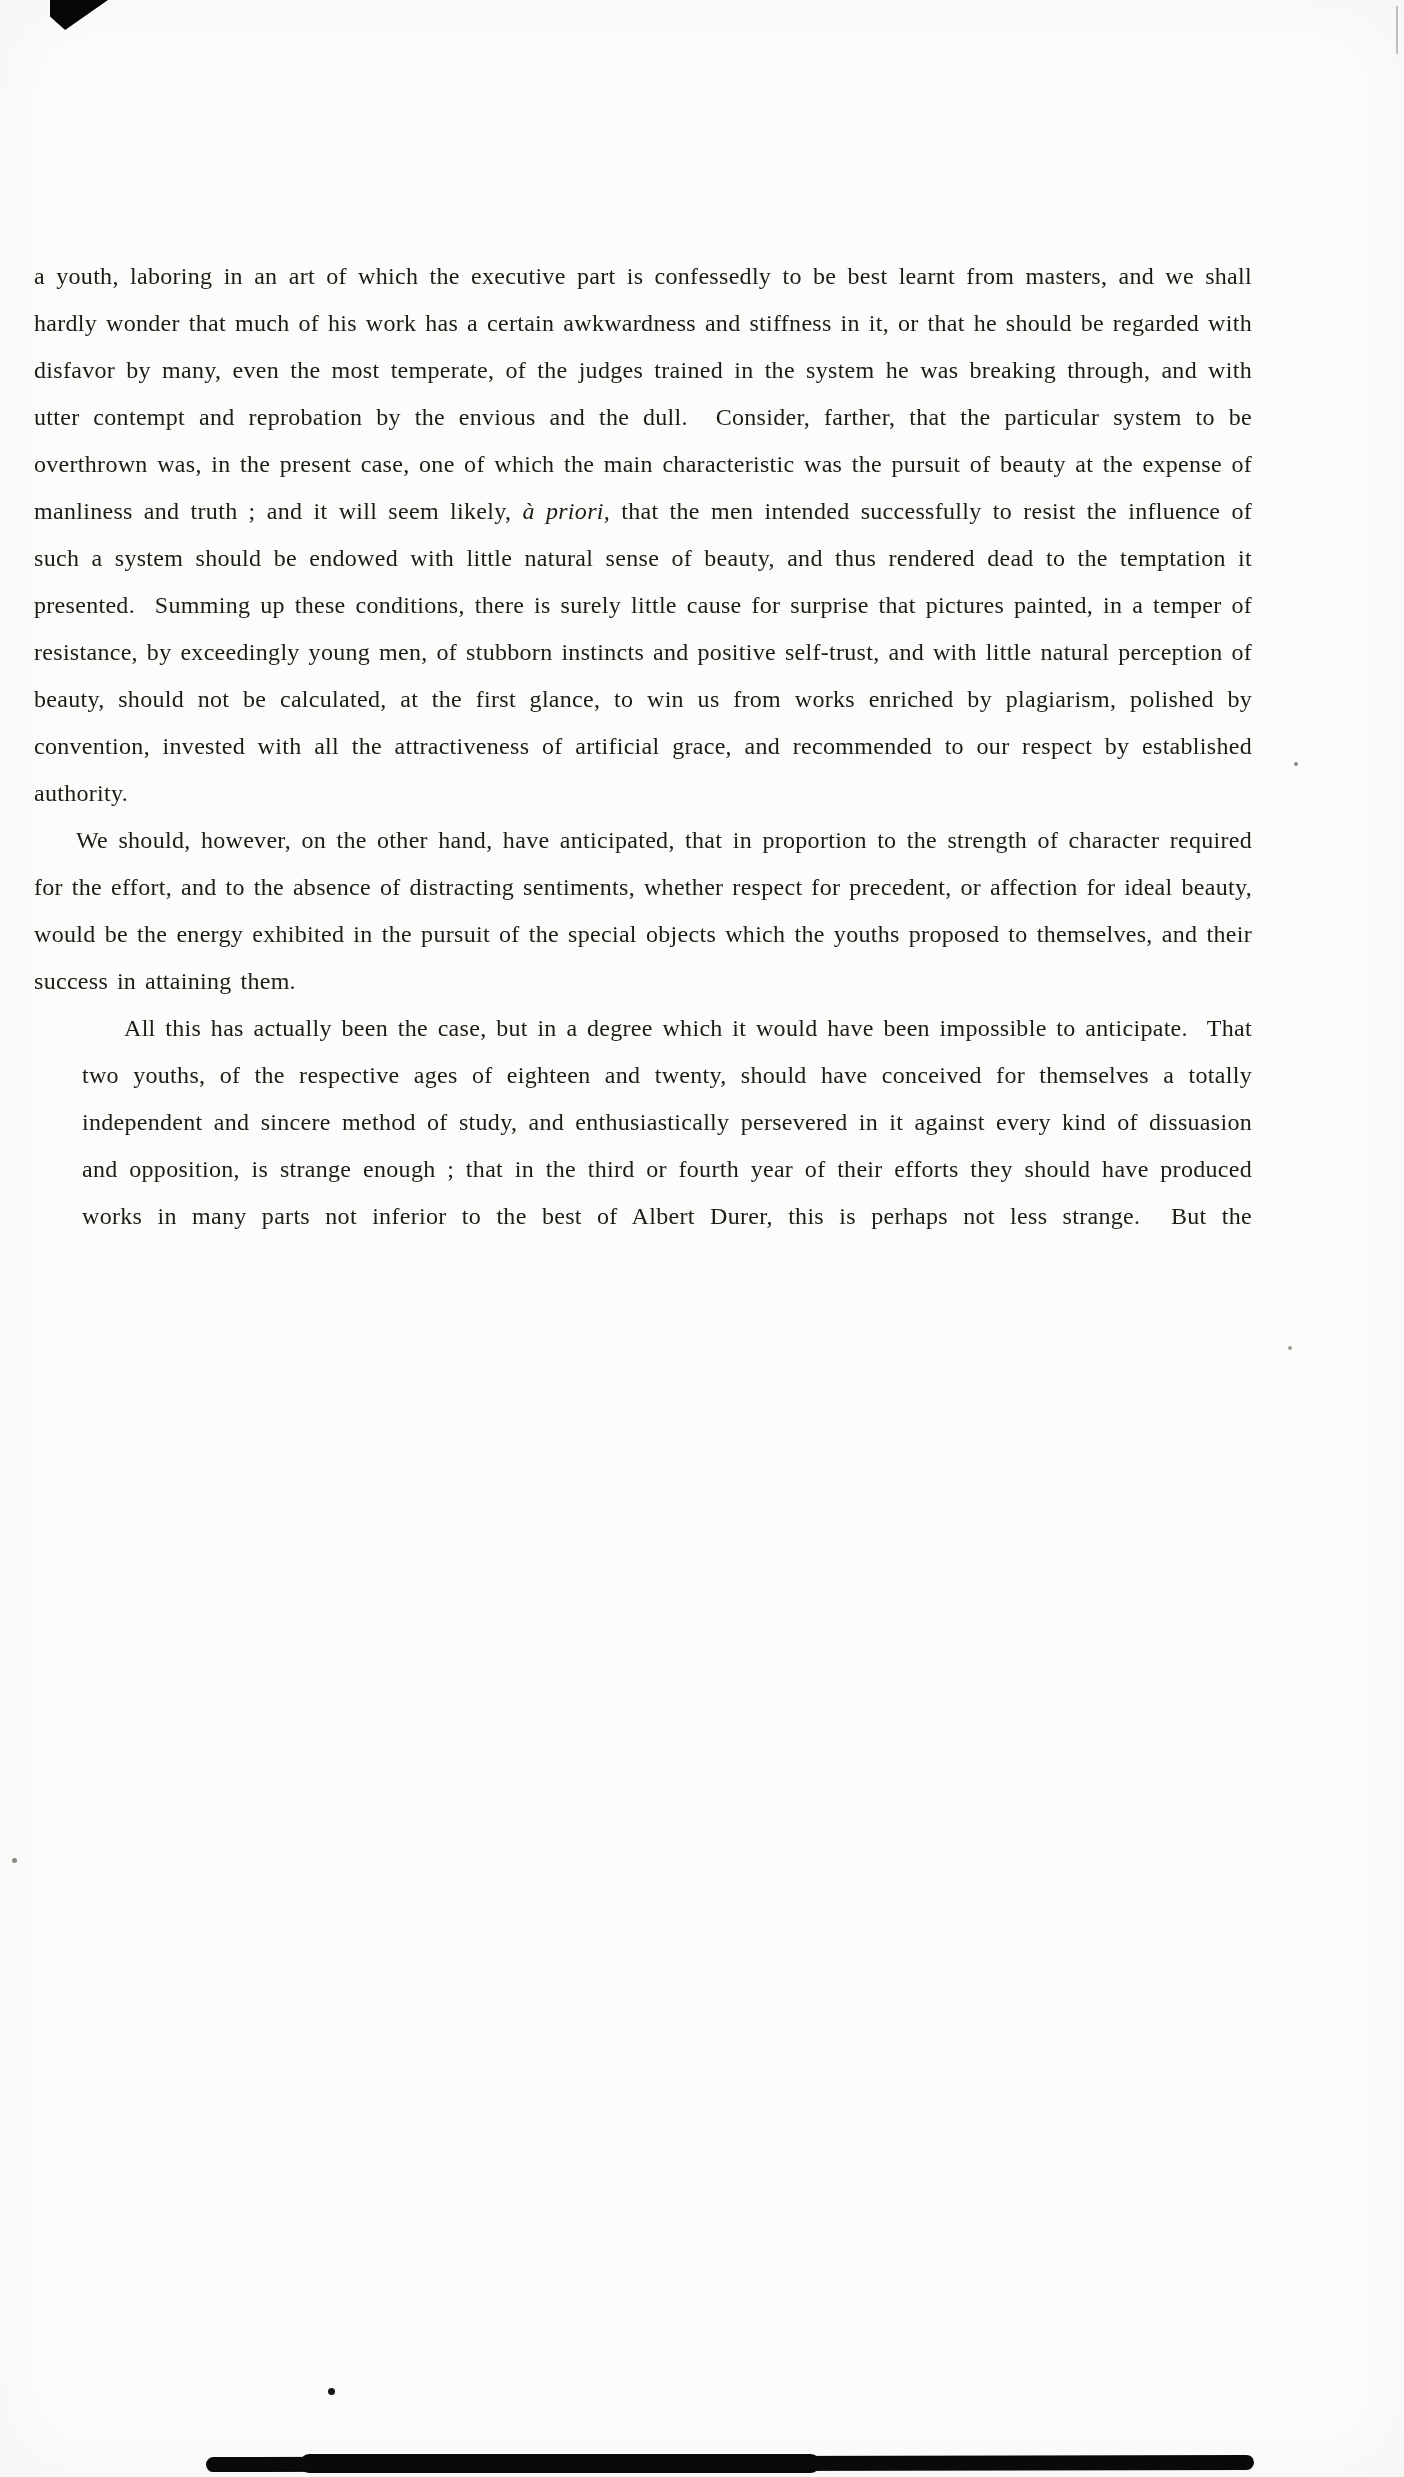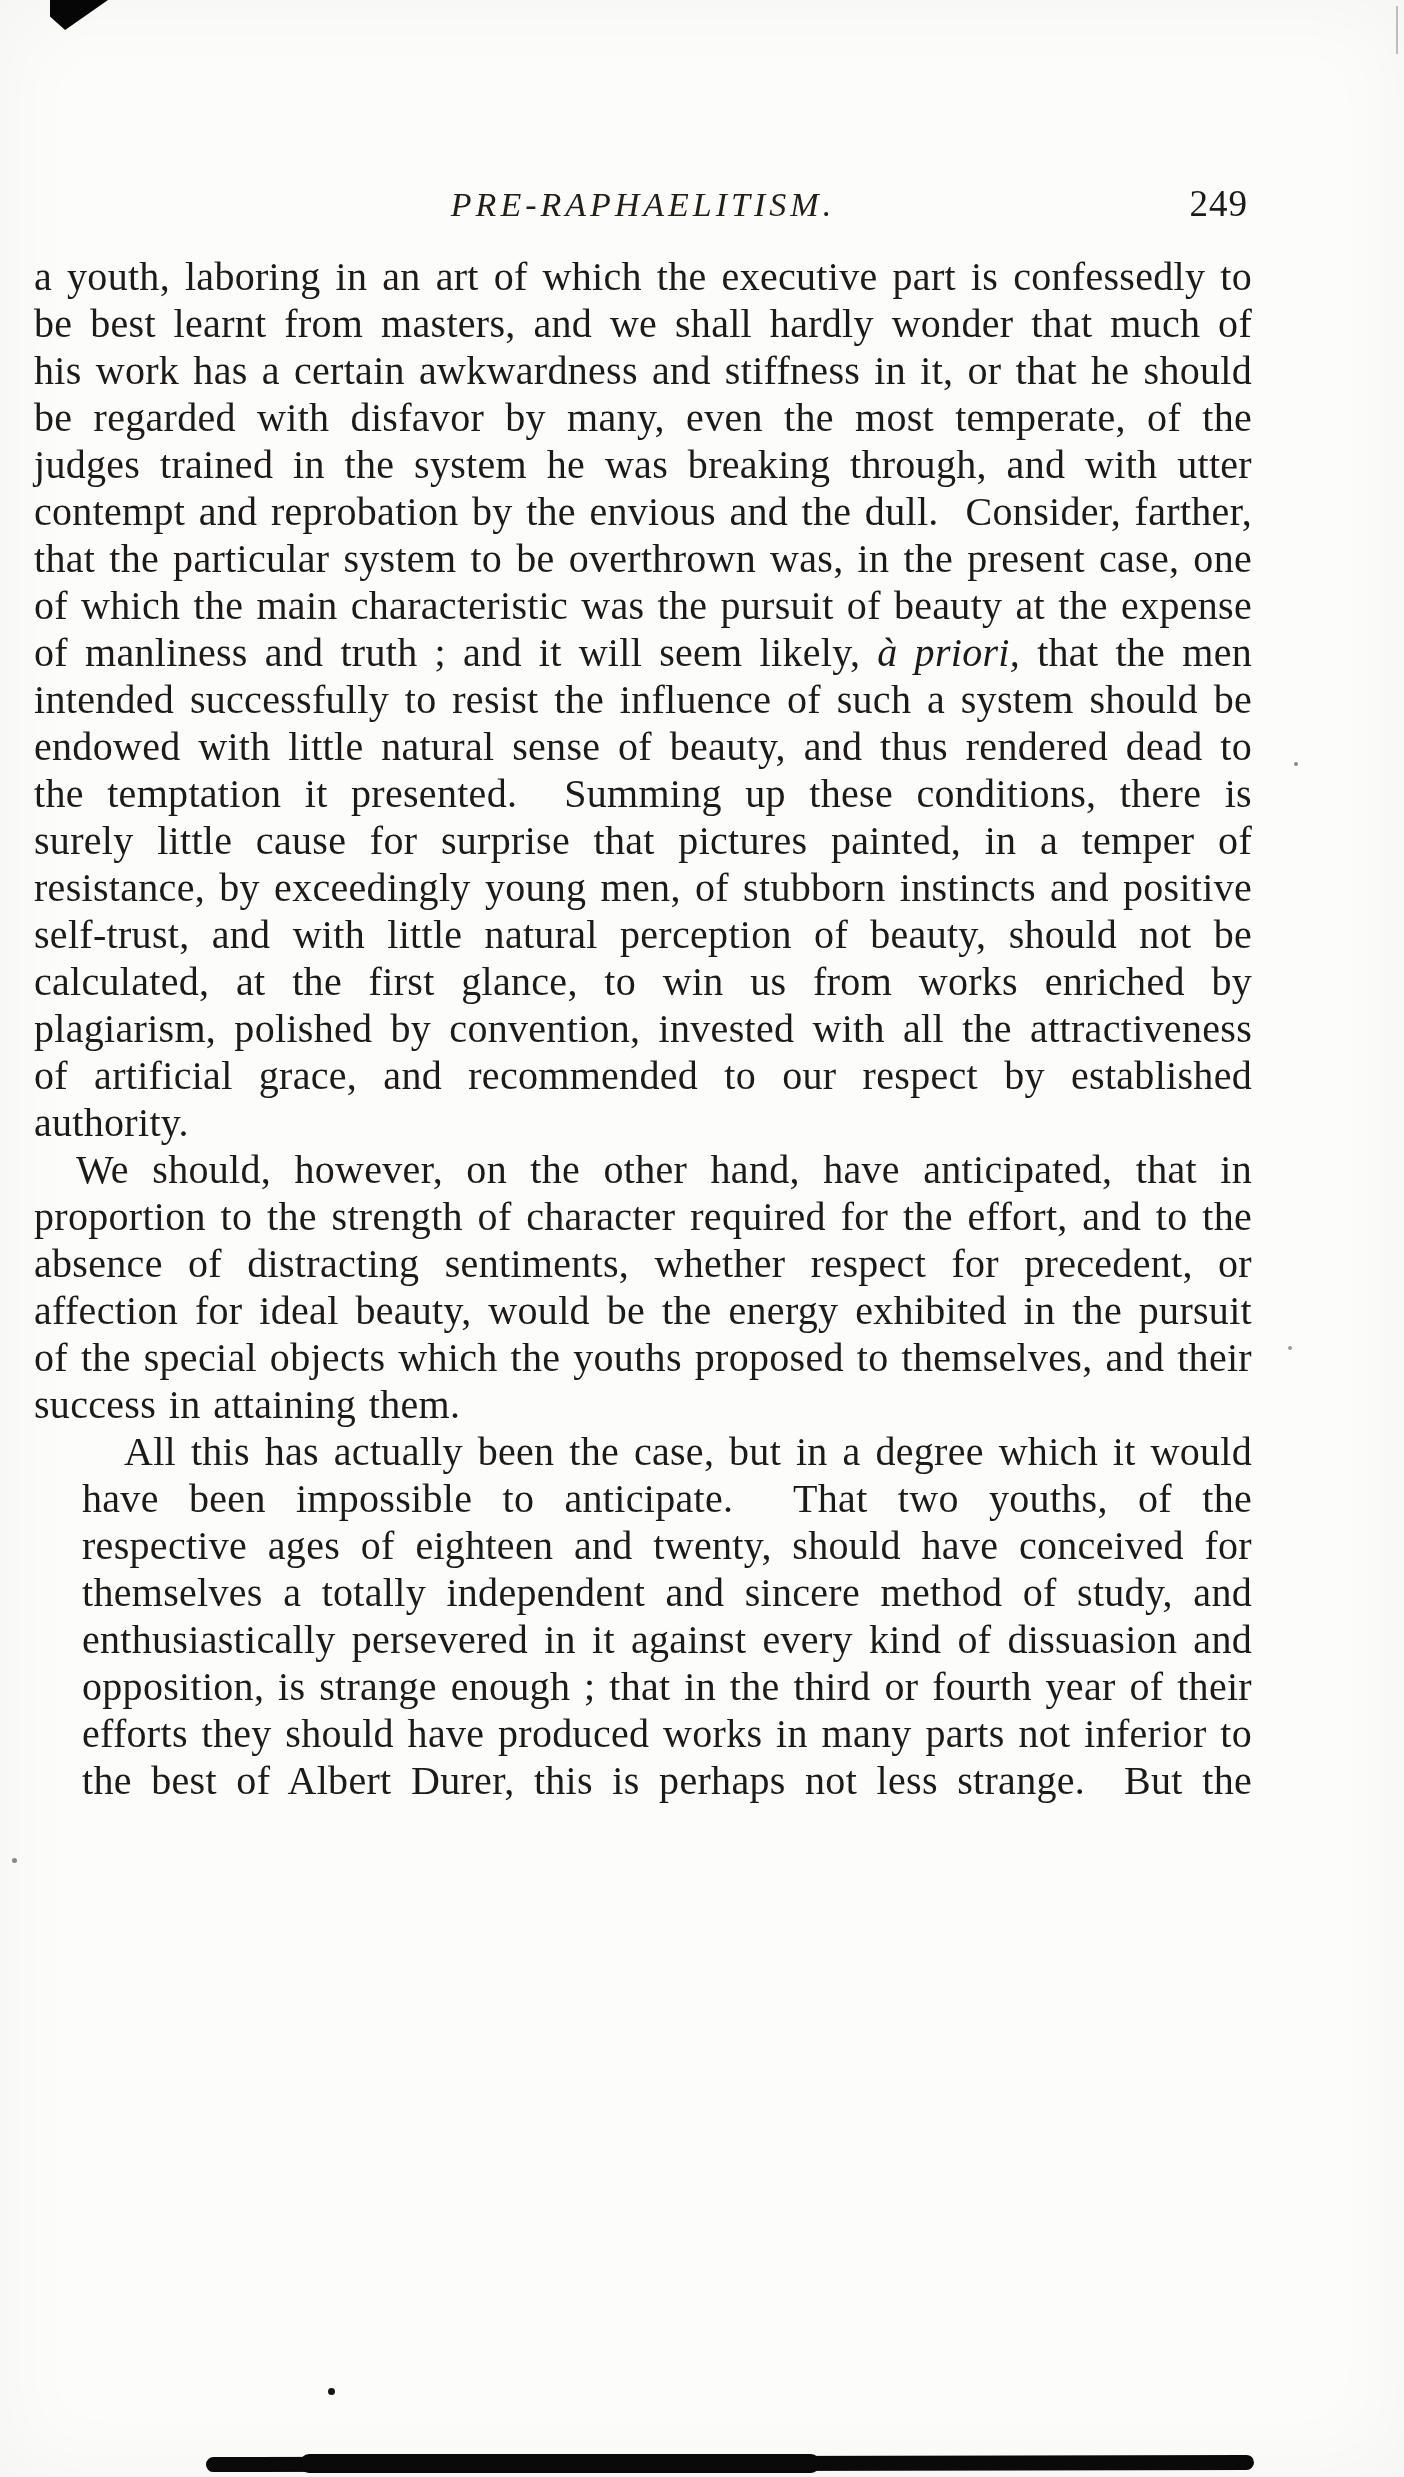--- a/index.html
+++ b/index.html
@@ -122,21 +122,21 @@
 
   
   .page-body {
     position: absolute;
     top: 253px;
     left: 34px;
     width: 1218px;
   }
   .para {
     margin: 0;
-    font-size: 40px;
+    font-size: 24px;
     line-height: 47px;
     text-align: justify;
     letter-spacing: 0.3px;
     word-spacing: 2.5px;
     color: #1d1b18;
   }
   .para.indent { text-indent: 42px; }
   .para.last { text-align-last: justify; margin-left: 48px; }
   .italic { font-style: italic; }
 </style>
@@ -147,24 +147,20 @@
 
   <div class="corner-mark"></div>
   <div class="top-right-tick"></div>
   <div class="bottom-bar"></div>
   <div class="bottom-bar-bulge"></div>
   <div class="speck-dot"></div>
   <div class="speck-left-margin"></div>
   <div class="speck-right-margin"></div>
   <div class="speck-right-margin-2"></div>
 
-  <header class="running-header">
-    <div class="running-title">PRE-RAPHAELITISM.</div>
-    <div class="page-number">249</div>
-  </header>
 
   <main class="page-body">
     <p class="para"><span>a youth, laboring in an art of which the executive part is confessedly to be best learnt from masters, and we shall hardly wonder that much of his work has a certain awkwardness and stiffness in it, or that he should be regarded with disfavor by many, even the most temperate, of the judges trained in the system he was breaking through, and with utter contempt and reprobation by the envious and the dull.&nbsp; Consider, farther, that the particular system to be overthrown was, in the present case, one of which the main characteristic was the pursuit of beauty at the expense of manliness and truth&nbsp;; and it will seem likely, </span><span class="italic">à priori,</span><span> that the men intended successfully to resist the influence of such a system should be endowed with little natural sense of beauty, and thus rendered dead to the temptation it presented.&nbsp; Summing up these conditions, there is surely little cause for surprise that pictures painted, in a temper of resistance, by exceedingly young men, of stubborn instincts and positive self-trust, and with little natural perception of beauty, should not be calculated, at the first glance, to win us from works enriched by plagiarism, polished by convention, invested with all the attractiveness of artificial grace, and recommended to our respect by established authority.</span></p>
 
     <p class="para indent"><span>We should, however, on the other hand, have anticipated, that in proportion to the strength of character required for the effort, and to the absence of distracting sentiments, whether respect for precedent, or affection for ideal beauty, would be the energy exhibited in the pursuit of the special objects which the youths proposed to themselves, and their success in attaining them.</span></p>
 
     <p class="para indent last"><span>All this has actually been the case, but in a degree which it would have been impossible to anticipate.&nbsp; That two youths, of the respective ages of eighteen and twenty, should have conceived for themselves a totally independent and sincere method of study, and enthusiastically persevered in it against every kind of dissuasion and opposition, is strange enough&nbsp;; that in the third or fourth year of their efforts they should have produced works in many parts not inferior to the best of Albert Durer, this is perhaps not less strange.&nbsp; But the</span></p>
   </main>
 
 </div>

